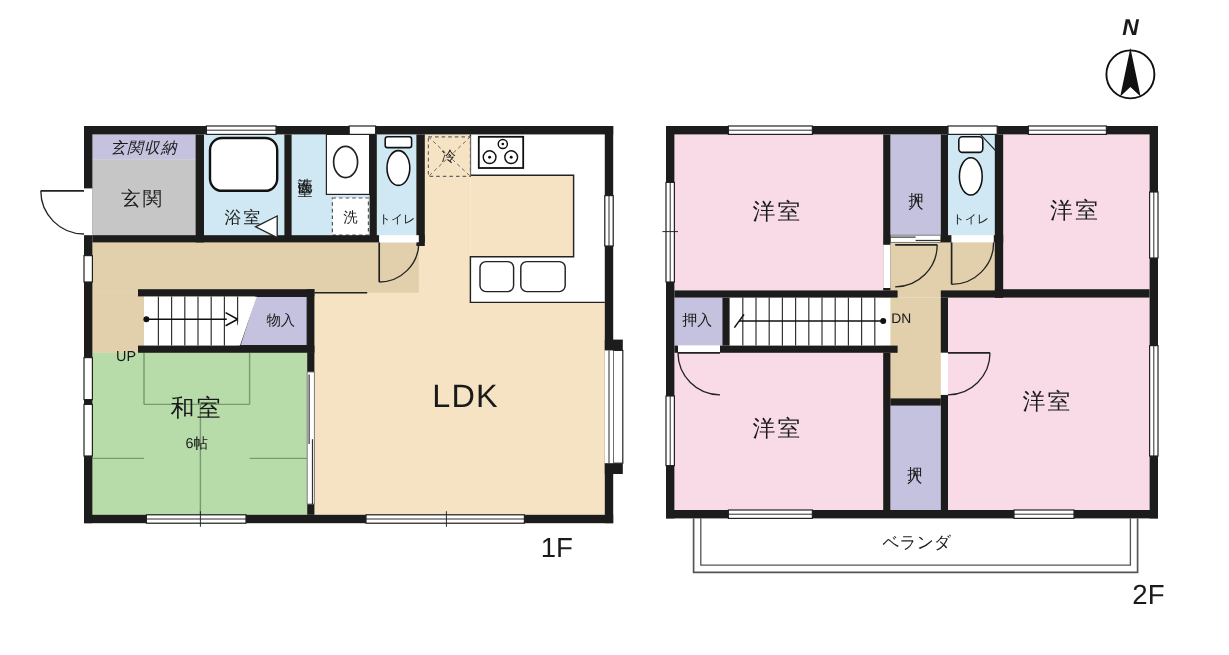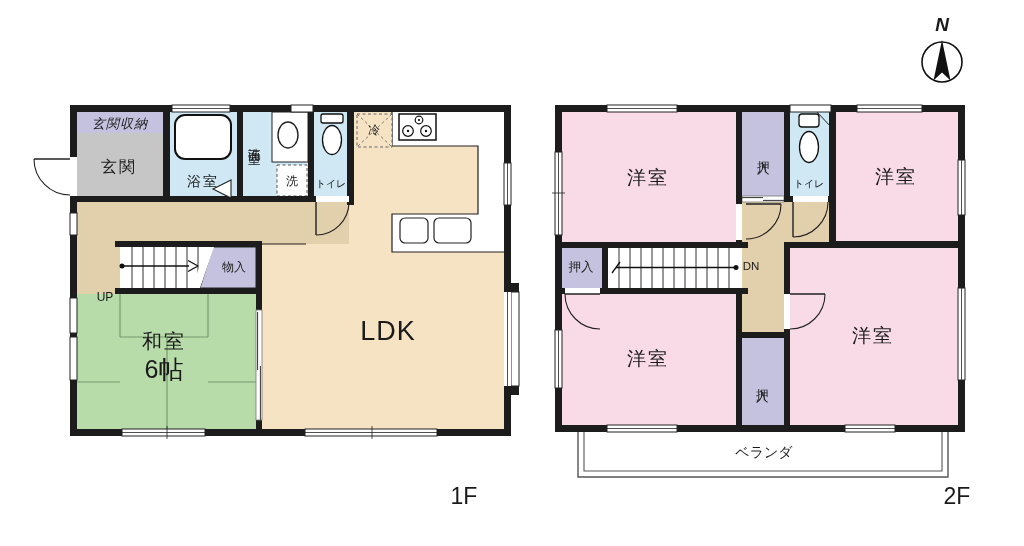--- a/index.html
+++ b/index.html
@@ -288,23 +288,23 @@
 <span class="lbl" style="left:120px;top:123px;font-size:13px;letter-spacing:1px;font-style:italic;">玄関収納</span>
 <span class="lbl" style="left:119px;top:167px;font-size:16px;letter-spacing:2px;">玄関</span>
 <span class="lbl" style="left:203px;top:181px;font-size:14px;letter-spacing:2px;">浴室</span>
 <span class="lbl vert" style="left:254px;top:141px;font-size:12.5px;">洗面室</span>
 <span class="lbl" style="left:292px;top:181px;font-size:12px;">洗</span>
 <span class="lbl" style="left:331px;top:184px;font-size:10px;">トイレ</span>
 <span class="lbl" style="left:374px;top:130px;font-size:12px;">冷</span>
 <span class="lbl" style="left:105px;top:265px;font-size:12px;margin-top:32px;">UP</span>
 <span class="lbl" style="left:234px;top:267px;font-size:12px;">物入</span>
 <span class="lbl" style="left:164px;top:341px;font-size:20px;letter-spacing:2px;text-align:center;">和室</span>
-<span class="lbl" style="left:164px;top:369px;font-size:25px;">6帖</span>
+<span class="lbl" style="left:164px;top:369px;font-size:12px;">6帖</span>
 <span class="lbl" style="left:388px;top:331px;font-size:27px;letter-spacing:1px;">LDK</span>
-<span class="lbl" style="left:464px;top:457px;font-size:23px;margin-top:39px;">1F</span>
+<span class="lbl" style="left:464px;top:457px;font-size:23px;">1F</span>
 
 <span class="lbl" style="left:648px;top:177px;font-size:19px;letter-spacing:2px;">洋室</span>
 <span class="lbl vert" style="left:763px;top:152px;font-size:12.5px;">押入</span>
 <span class="lbl" style="left:809px;top:184px;font-size:10px;">トイレ</span>
 <span class="lbl" style="left:896px;top:176px;font-size:19px;letter-spacing:2px;">洋室</span>
 <span class="lbl" style="left:581px;top:267px;font-size:12.5px;">押入</span>
 <span class="lbl" style="left:751px;top:267px;font-size:11.5px;text-align:right;">DN</span>
 <span class="lbl" style="left:648px;top:358px;font-size:19px;letter-spacing:2px;">洋室</span>
 <span class="lbl vert" style="left:762px;top:380px;font-size:12.5px;">押入</span>
 <span class="lbl" style="left:873px;top:335px;font-size:19px;letter-spacing:2px;">洋室</span>

